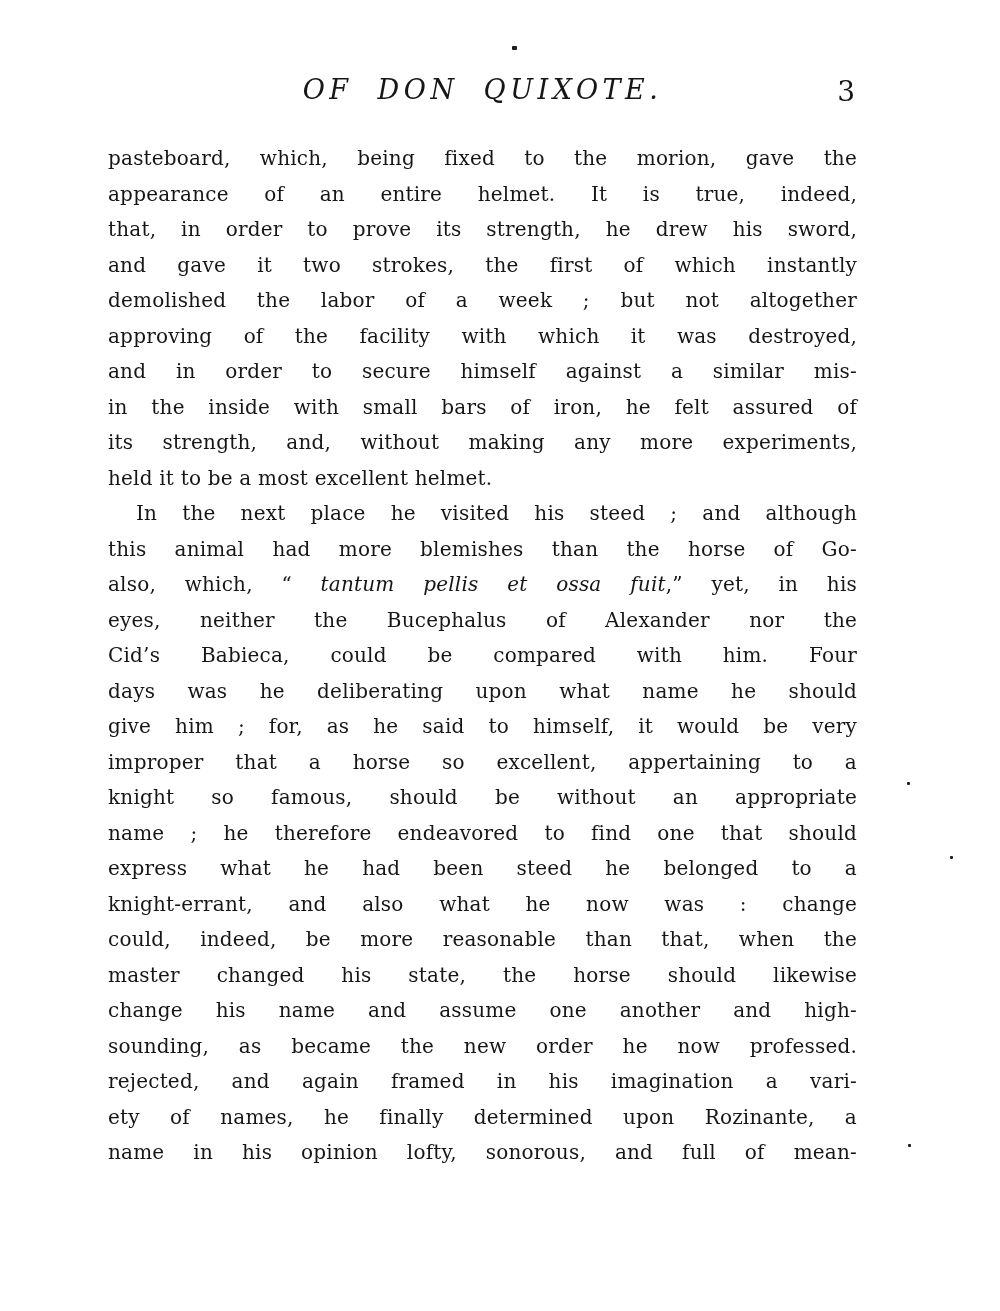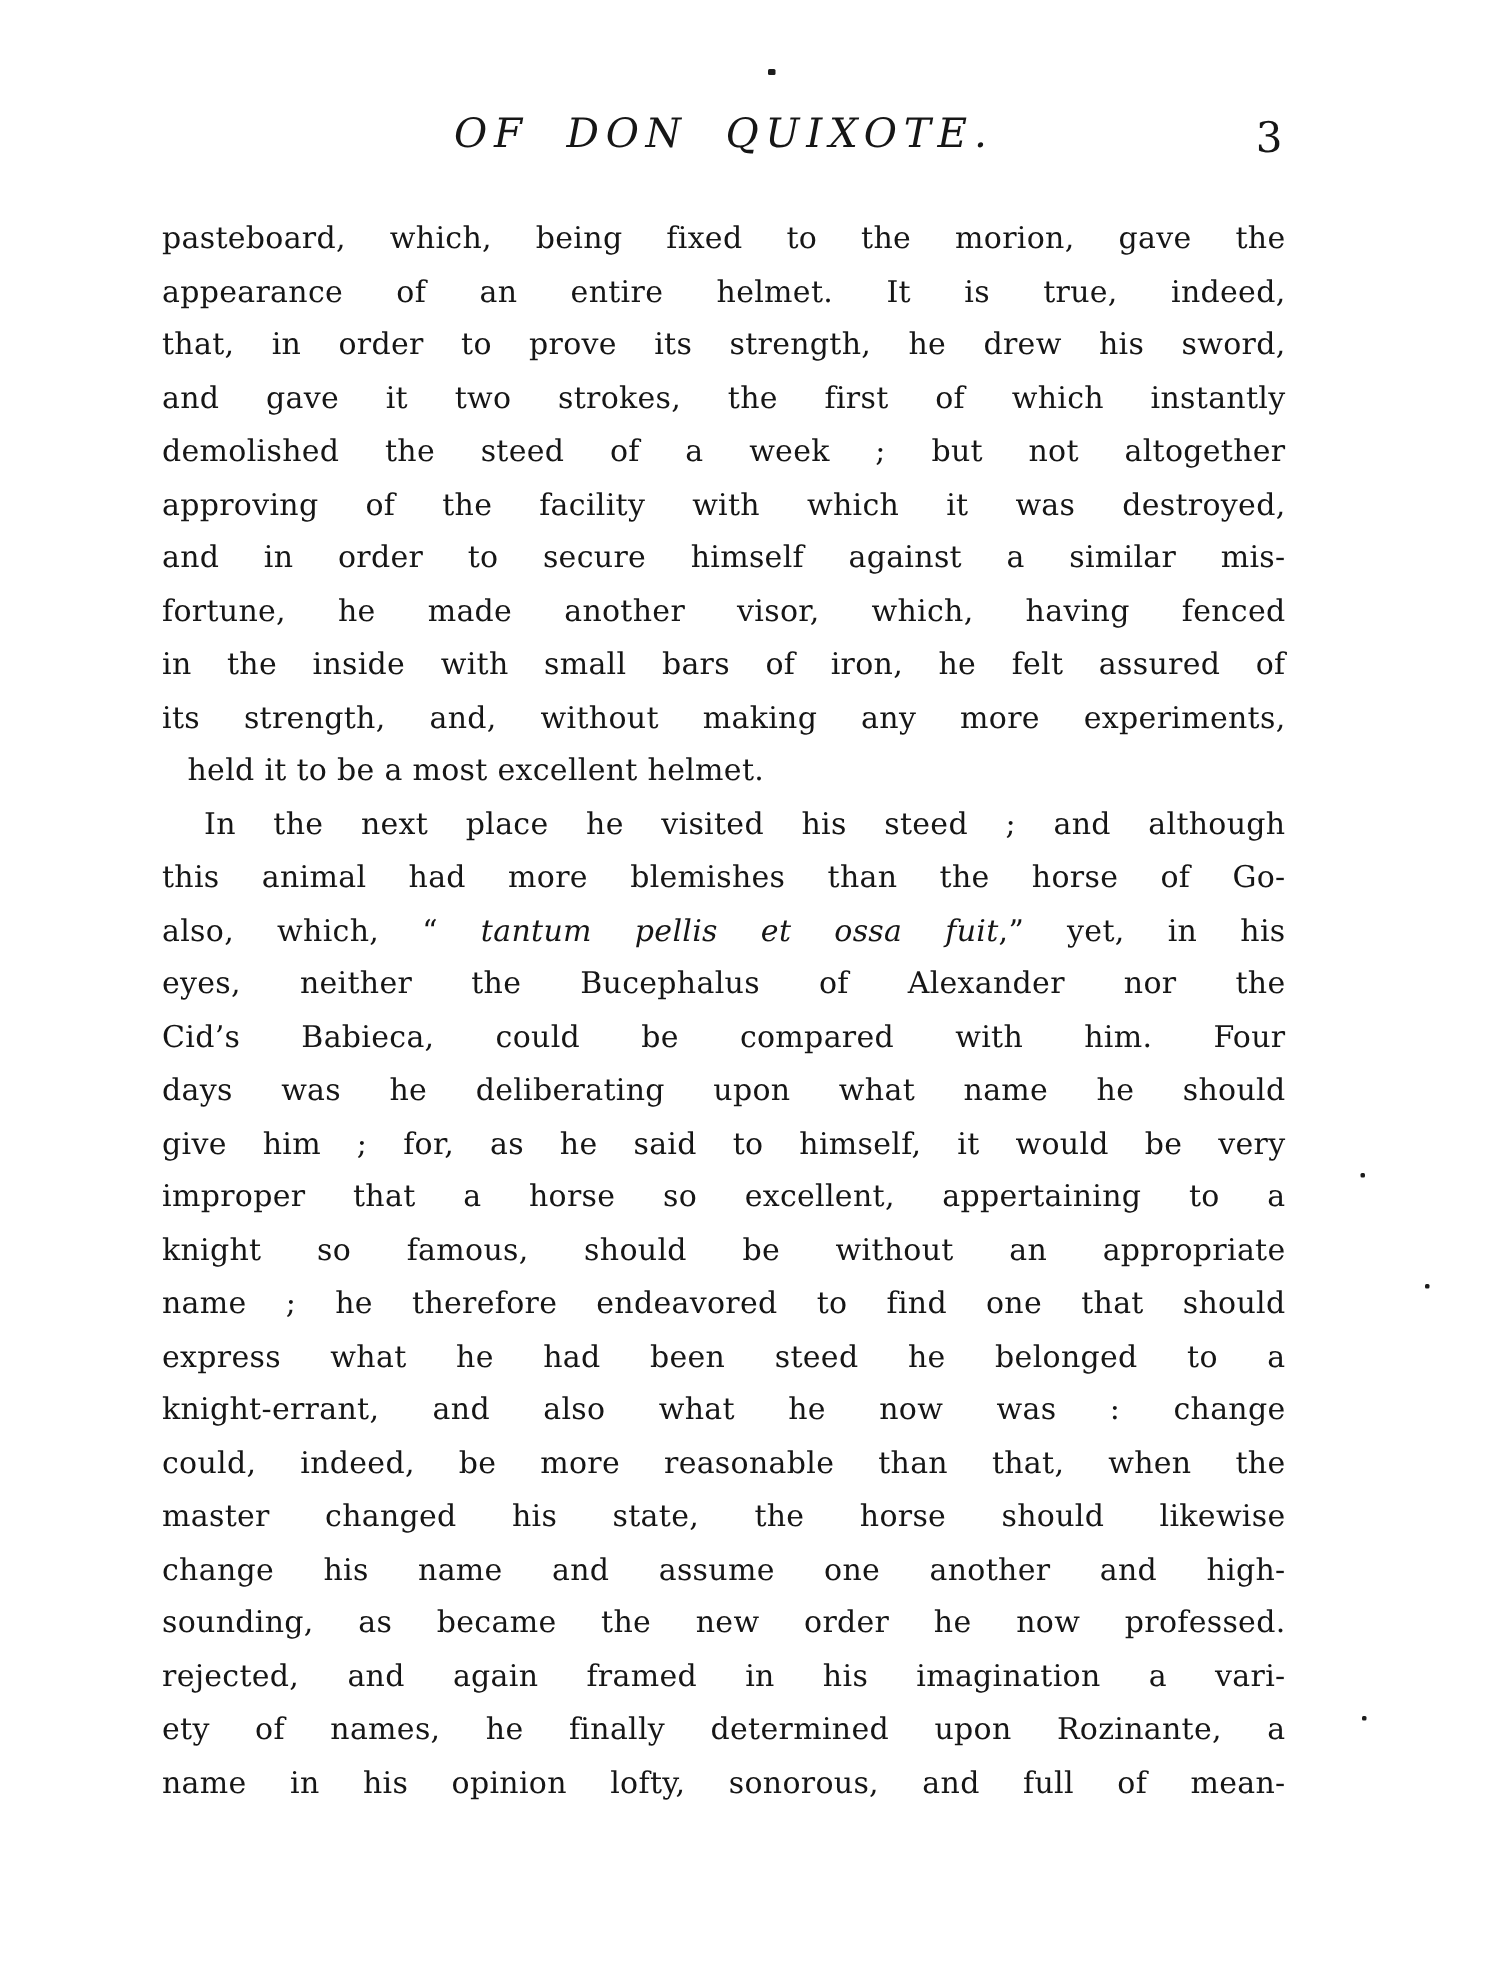--- a/index.html
+++ b/index.html
@@ -41,21 +41,21 @@
     font-size: 20px;
     line-height: 35.5px;
     letter-spacing: 0.2px;
   }
   .line {
     height: 35.5px;
     text-align: justify;
     text-align-last: justify;
     white-space: normal;
   }
-  .line.no-j { text-align-last: left; margin-left: 17px; }
+  .line.no-j { text-align-last: left; }
   .line.indent { text-indent: 28px; }
   .it { font-style: italic; }
   .speck { position: absolute; background: #1c1c1c; border-radius: 1px; }
   .speck.s1 { left: 512px; top: 46px;  width: 5px; height: 4px; }
   .speck.s2 { left: 907px; top: 782px; width: 3px; height: 3px; }
   .speck.s3 { left: 950px; top: 856px; width: 3px; height: 3px; }
   .speck.s4 { left: 908px; top: 1144px; width: 3px; height: 3px; }
   .speck.s5 { left: 872px; top: 1256px; width: 3px; height: 3px; }
   .speck.s6 { left: 878px; top: 1251px; width: 2px; height: 4px; }
   .speck.s7 { left: 867px; top: 1283px; width: 6px; height: 5px; }
@@ -67,24 +67,23 @@
   <div class="header">
     <div class="header-title">OF DON QUIXOTE.</div>
     <div class="page-number">3</div>
   </div>
 
   <div class="body-text">
       <div class="line"><span class="seg">pasteboard, which, being fixed to the morion, gave the</span></div>
       <div class="line"><span class="seg">appearance of an entire helmet.  It is true, indeed,</span></div>
       <div class="line"><span class="seg">that, in order to prove its strength, he drew his sword,</span></div>
       <div class="line"><span class="seg">and gave it two strokes, the first of which instantly</span></div>
-      <div class="line"><span class="seg">demolished the steed of a week ; but not altogether</span></div>
+      <div class="line"><span class="seg">demolished the labor of a week ; but not altogether</span></div>
       <div class="line"><span class="seg">approving of the facility with which it was destroyed,</span></div>
       <div class="line"><span class="seg">and in order to secure himself against a similar mis-</span></div>
-      <div class="line"><span class="seg">fortune, he made another visor, which, having fenced</span></div>
       <div class="line"><span class="seg">in the inside with small bars of iron, he felt assured of</span></div>
       <div class="line"><span class="seg">its strength, and, without making any more experiments,</span></div>
       <div class="line no-j"><span class="seg">held it to be a most excellent helmet.</span></div>
       <div class="line indent"><span class="seg">In the next place he visited his steed ; and although</span></div>
       <div class="line"><span class="seg">this animal had more blemishes than the horse of Go-</span></div>
       <div class="line"><span class="seg">also, which, “ </span><span class="seg it">tantum pellis et ossa fuit</span><span class="seg">,” yet, in his</span></div>
       <div class="line"><span class="seg">eyes, neither the Bucephalus of Alexander nor the</span></div>
       <div class="line"><span class="seg">Cid’s Babieca, could be compared with him.  Four</span></div>
       <div class="line"><span class="seg">days was he deliberating upon what name he should</span></div>
       <div class="line"><span class="seg">give him ; for, as he said to himself, it would be very</span></div>

